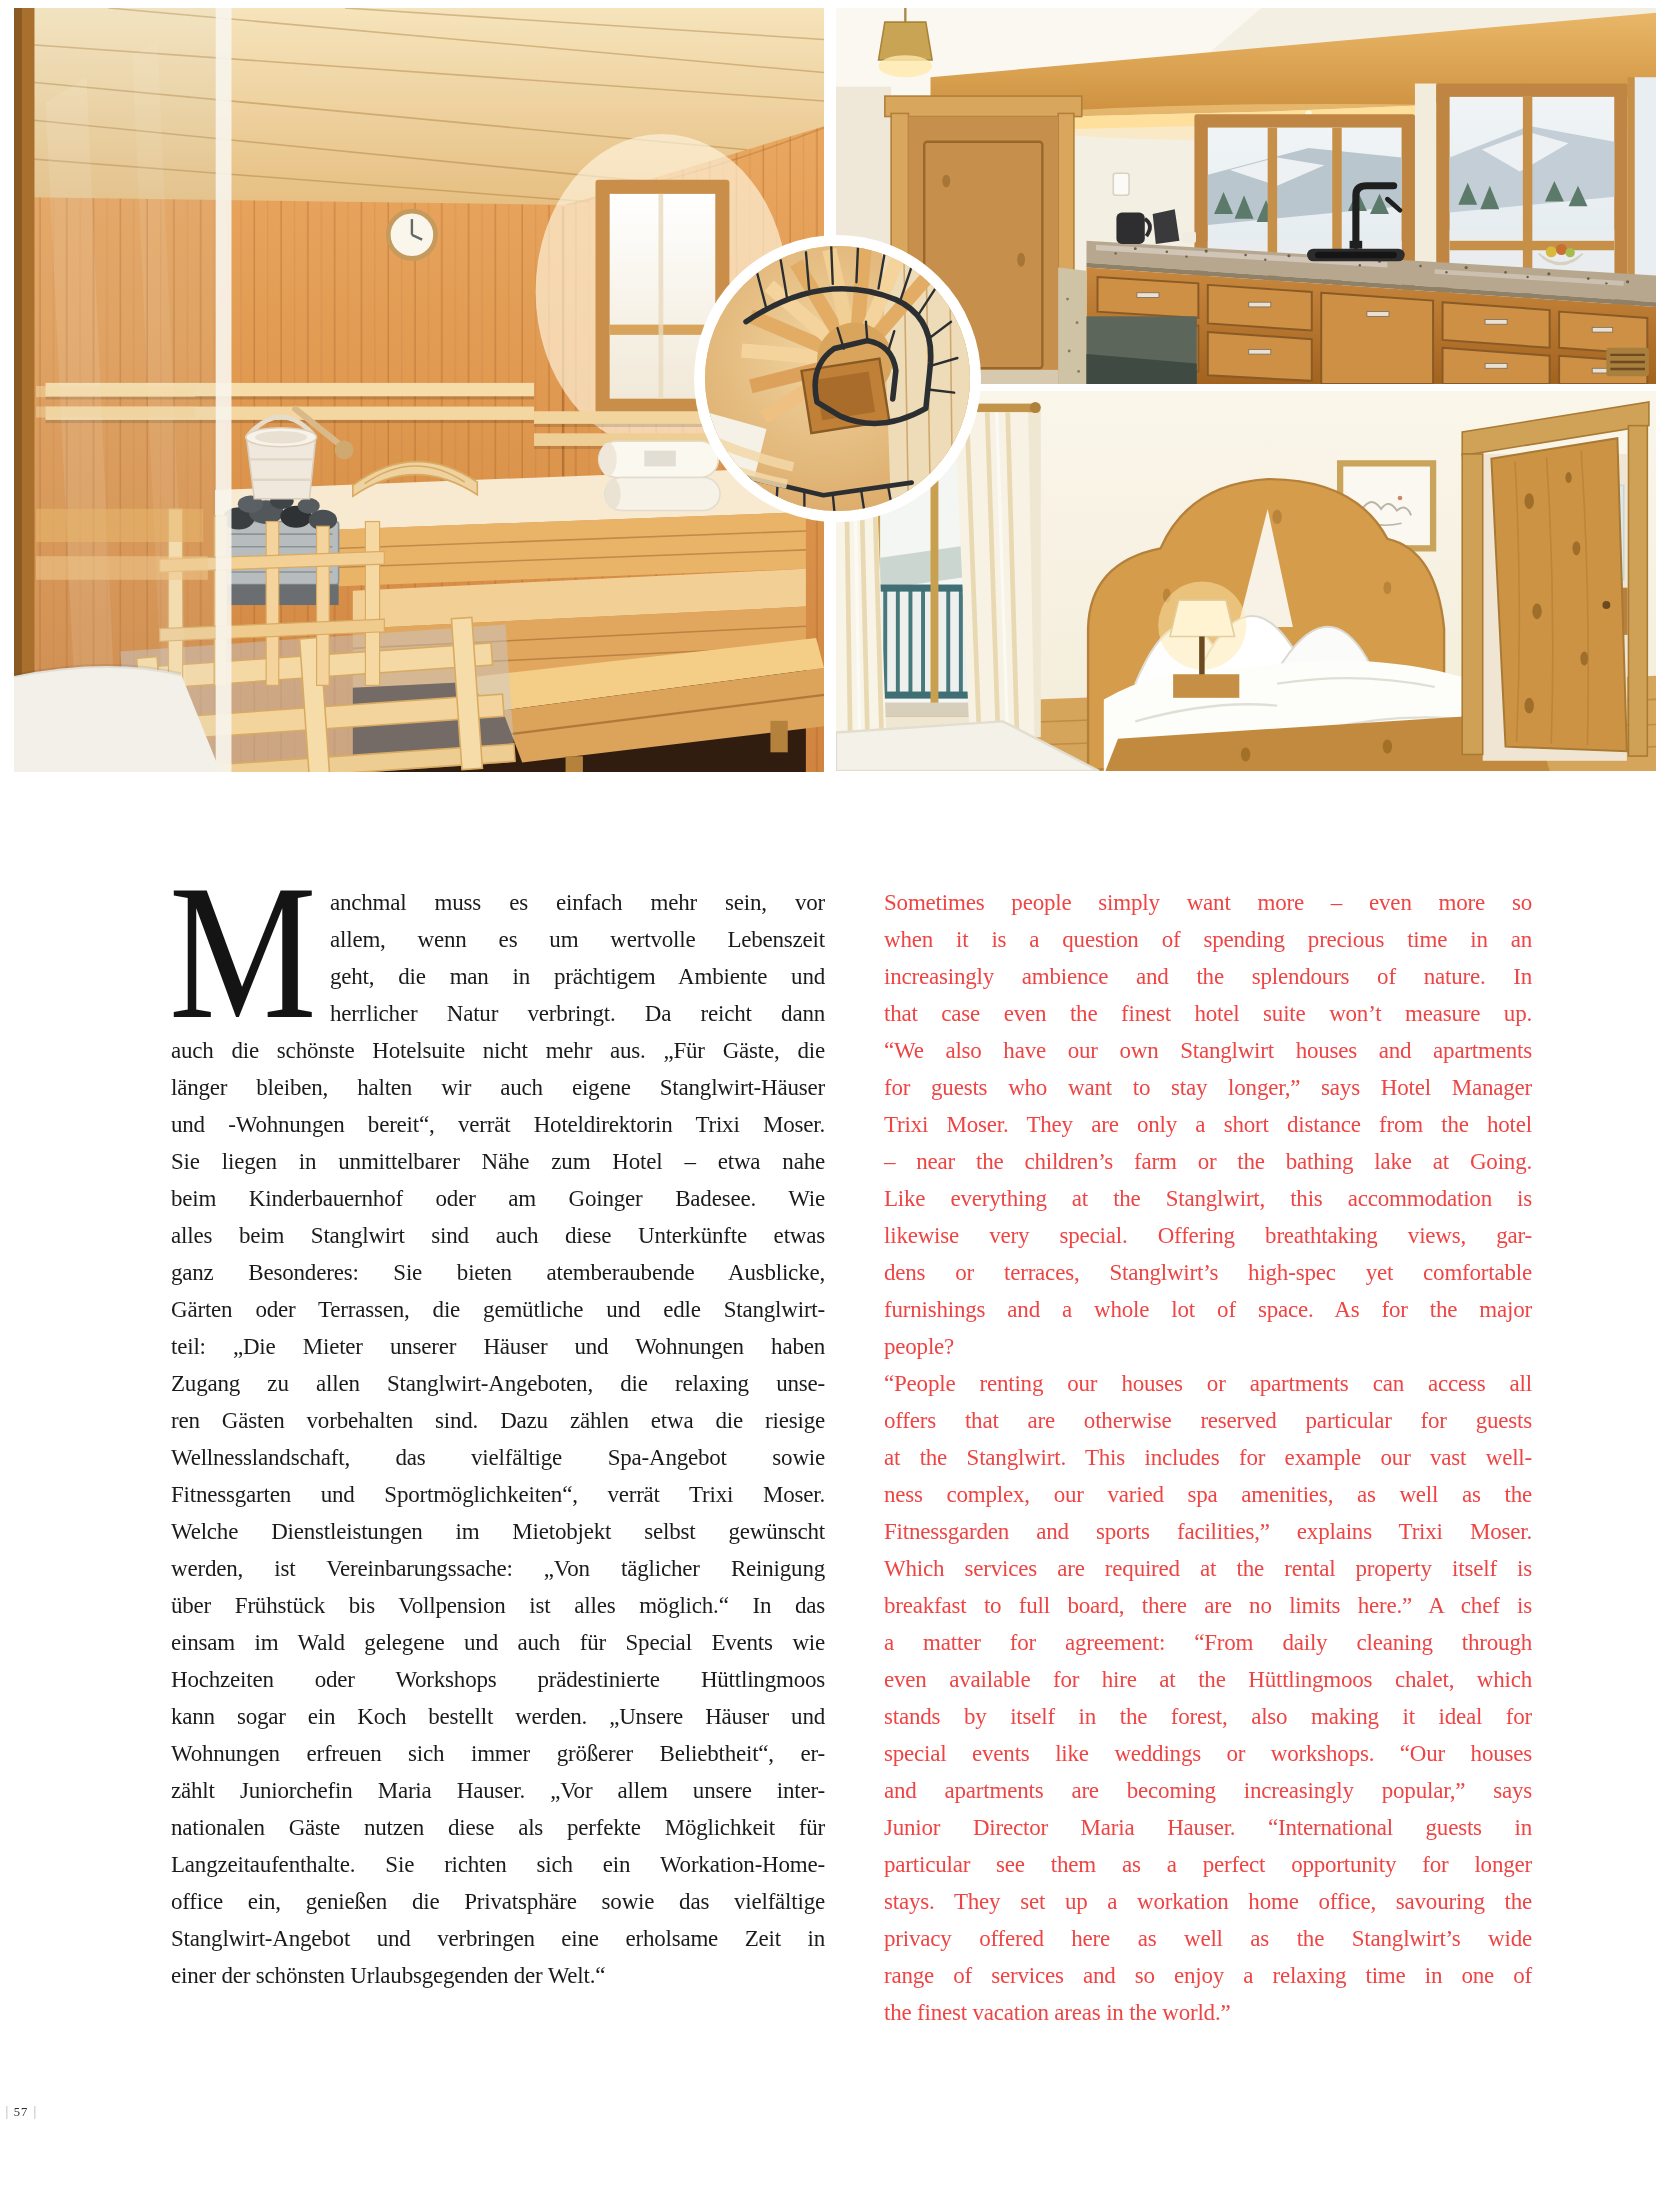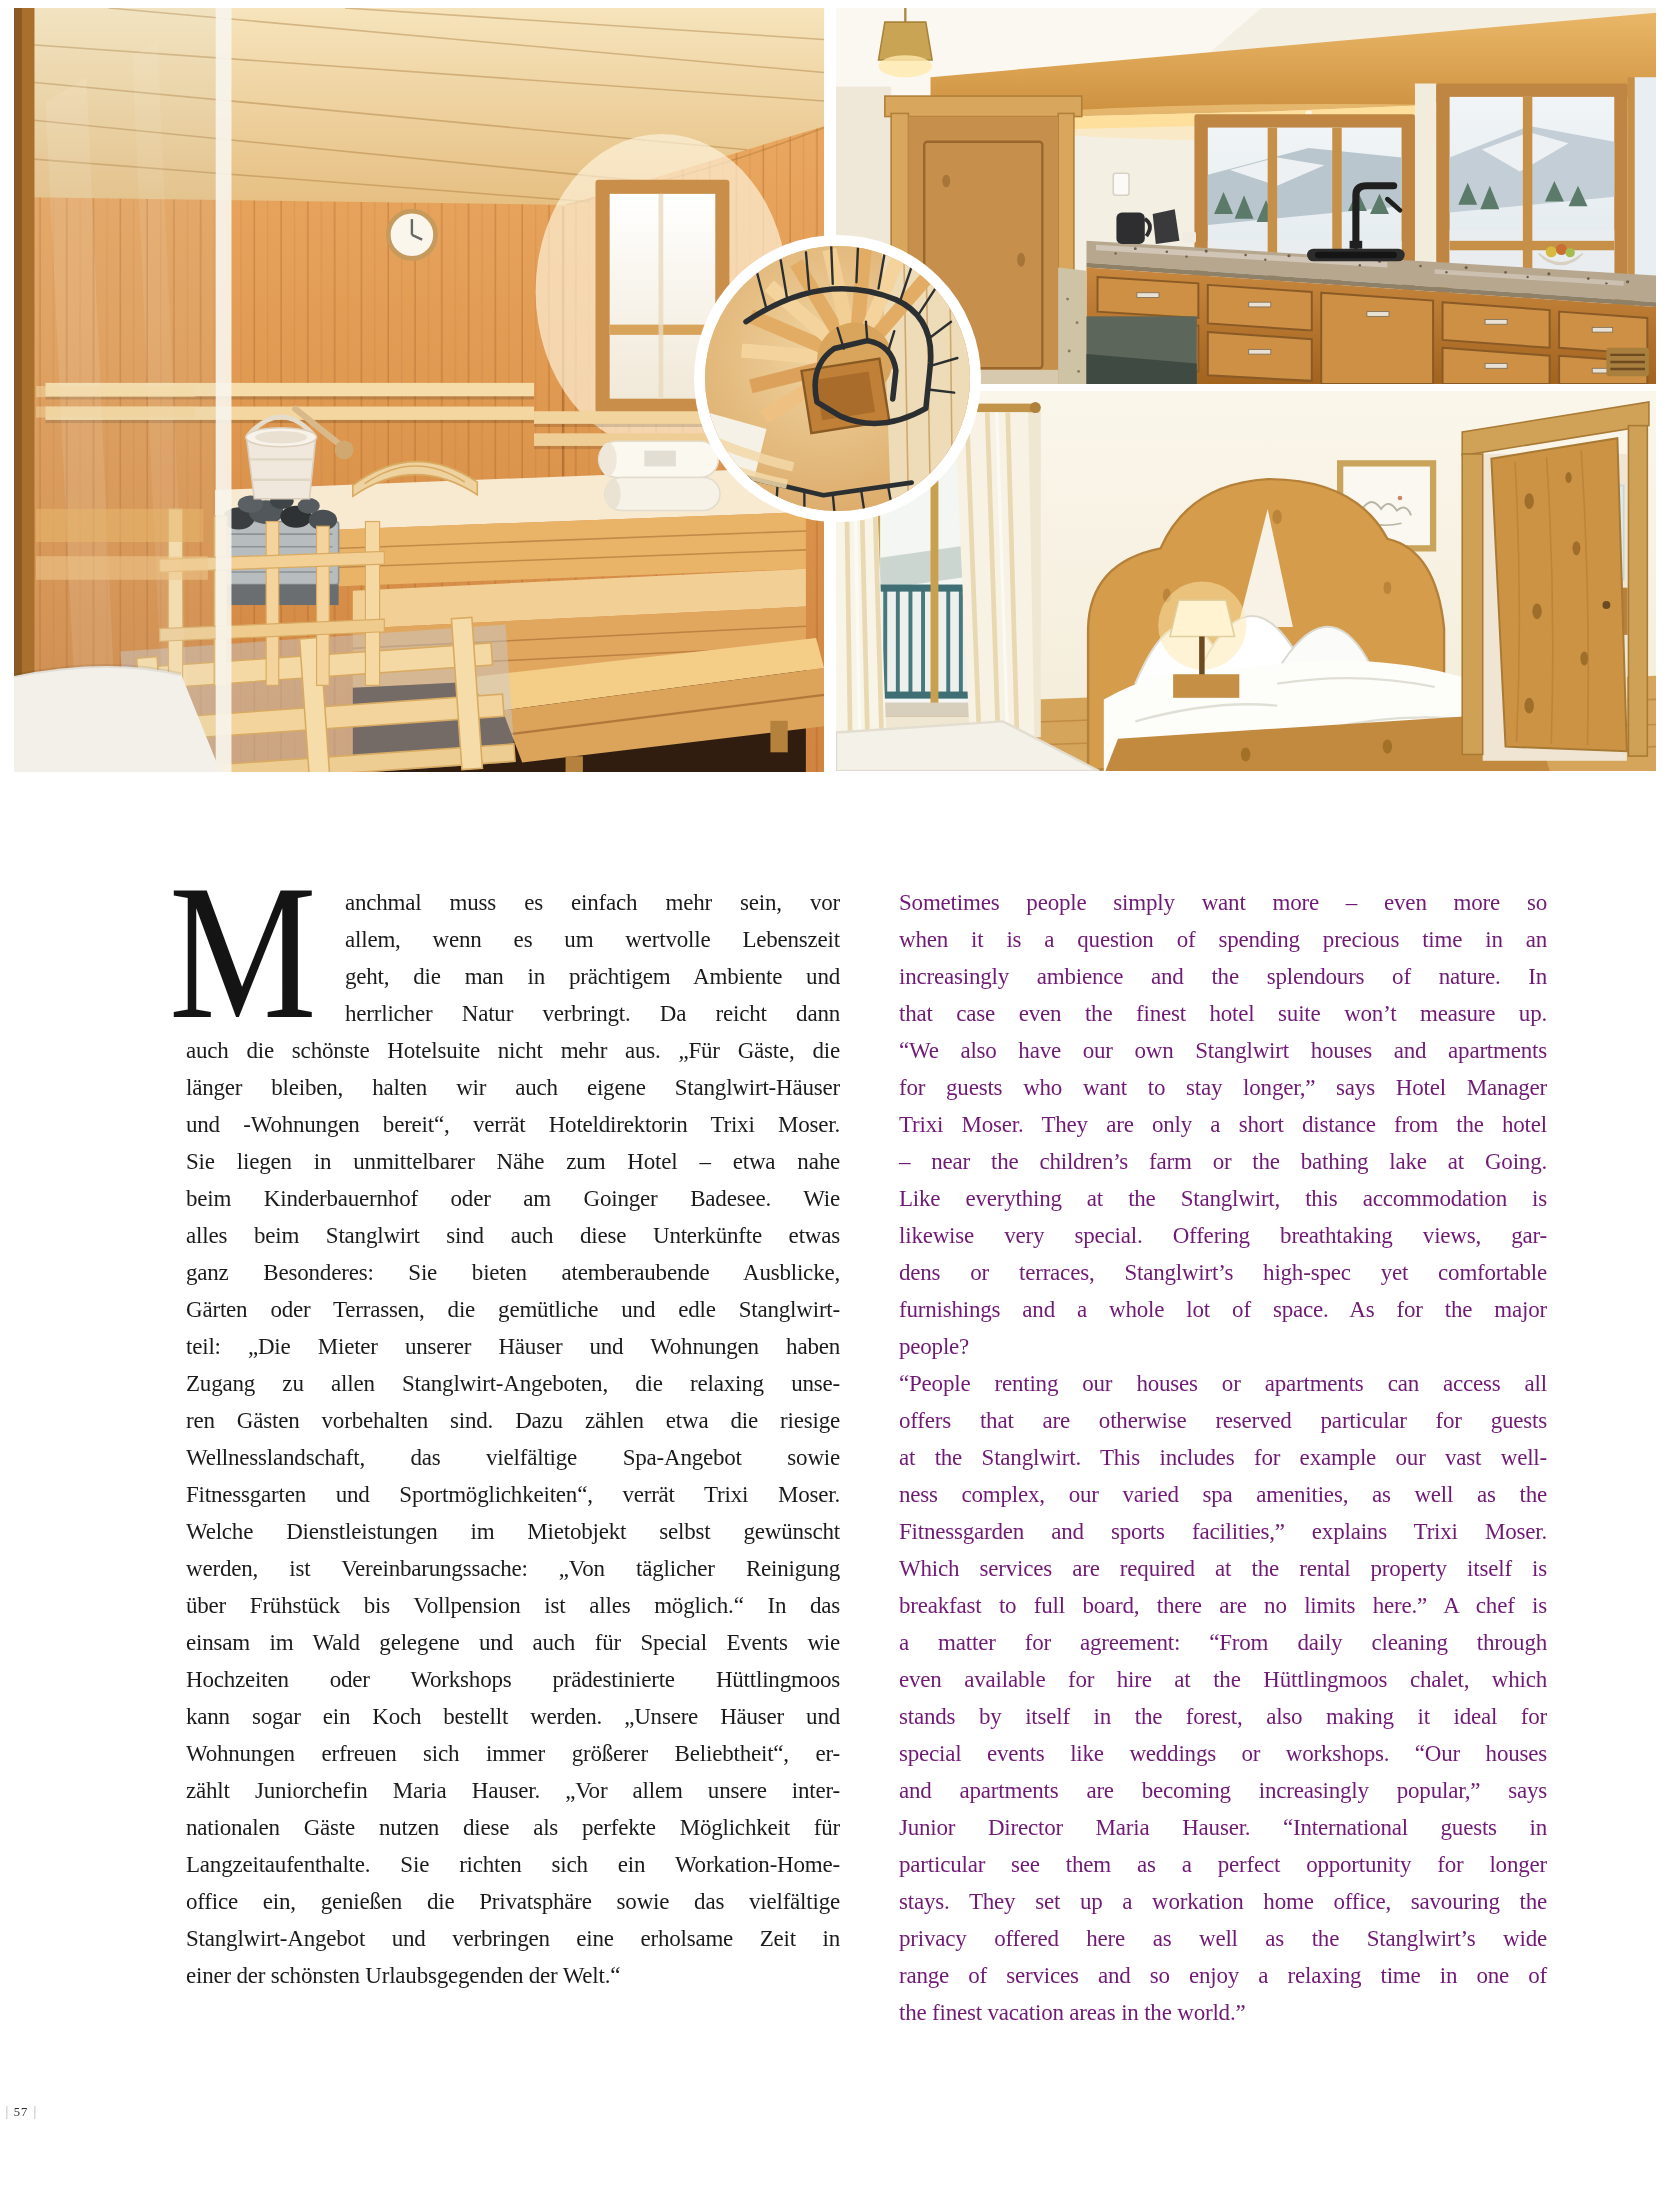--- a/index.html
+++ b/index.html
@@ -14,31 +14,31 @@
   .photo svg{display:block;width:100%;height:100%;}
   .photo-sauna{left:14px;top:7.9px;width:810px;height:764px;}
   .photo-kitchen{left:836px;top:7.9px;width:820px;height:376px;}
   .photo-bedroom{left:836px;top:391px;width:820px;height:380px;}
   .circle-inset{
     position:absolute;left:694px;top:235px;width:287px;height:287px;
     border:11px solid #ffffff;border-radius:50%;box-sizing:border-box;
     overflow:hidden;background:#e3b778;z-index:5;
   }
   .circle-inset svg{display:block;width:100%;height:100%;}
-  .column{position:absolute;z-index:8;margin-left:15px;}
+  .column{position:absolute;z-index:8;}
   .col-german{left:171px;top:884px;width:654px;}
   .col-english{left:884px;top:884px;width:648px;}
   .line{
     height:37px;line-height:37px;
     font-size:23px;letter-spacing:-0.2px;
     text-align:justify;text-align-last:justify;
     white-space:nowrap;overflow:visible;
   }
   .col-german .line{color:#1b1b1b;}
-  .col-english .line{color:#701a75;}
+  .col-english .line{color:#ef4444;}
   .line.indent{margin-left:159px;}
   .line.short{text-align-last:left;}
   .dropcap{
     position:absolute;left:169px;top:856px;z-index:9;
     font-size:193px;line-height:1;color:#141414;
     transform:scaleX(0.86);transform-origin:left top;
   }
   .pagenum{
     position:absolute;left:0;top:2104px;width:100%;
     text-align:left;z-index:8;

